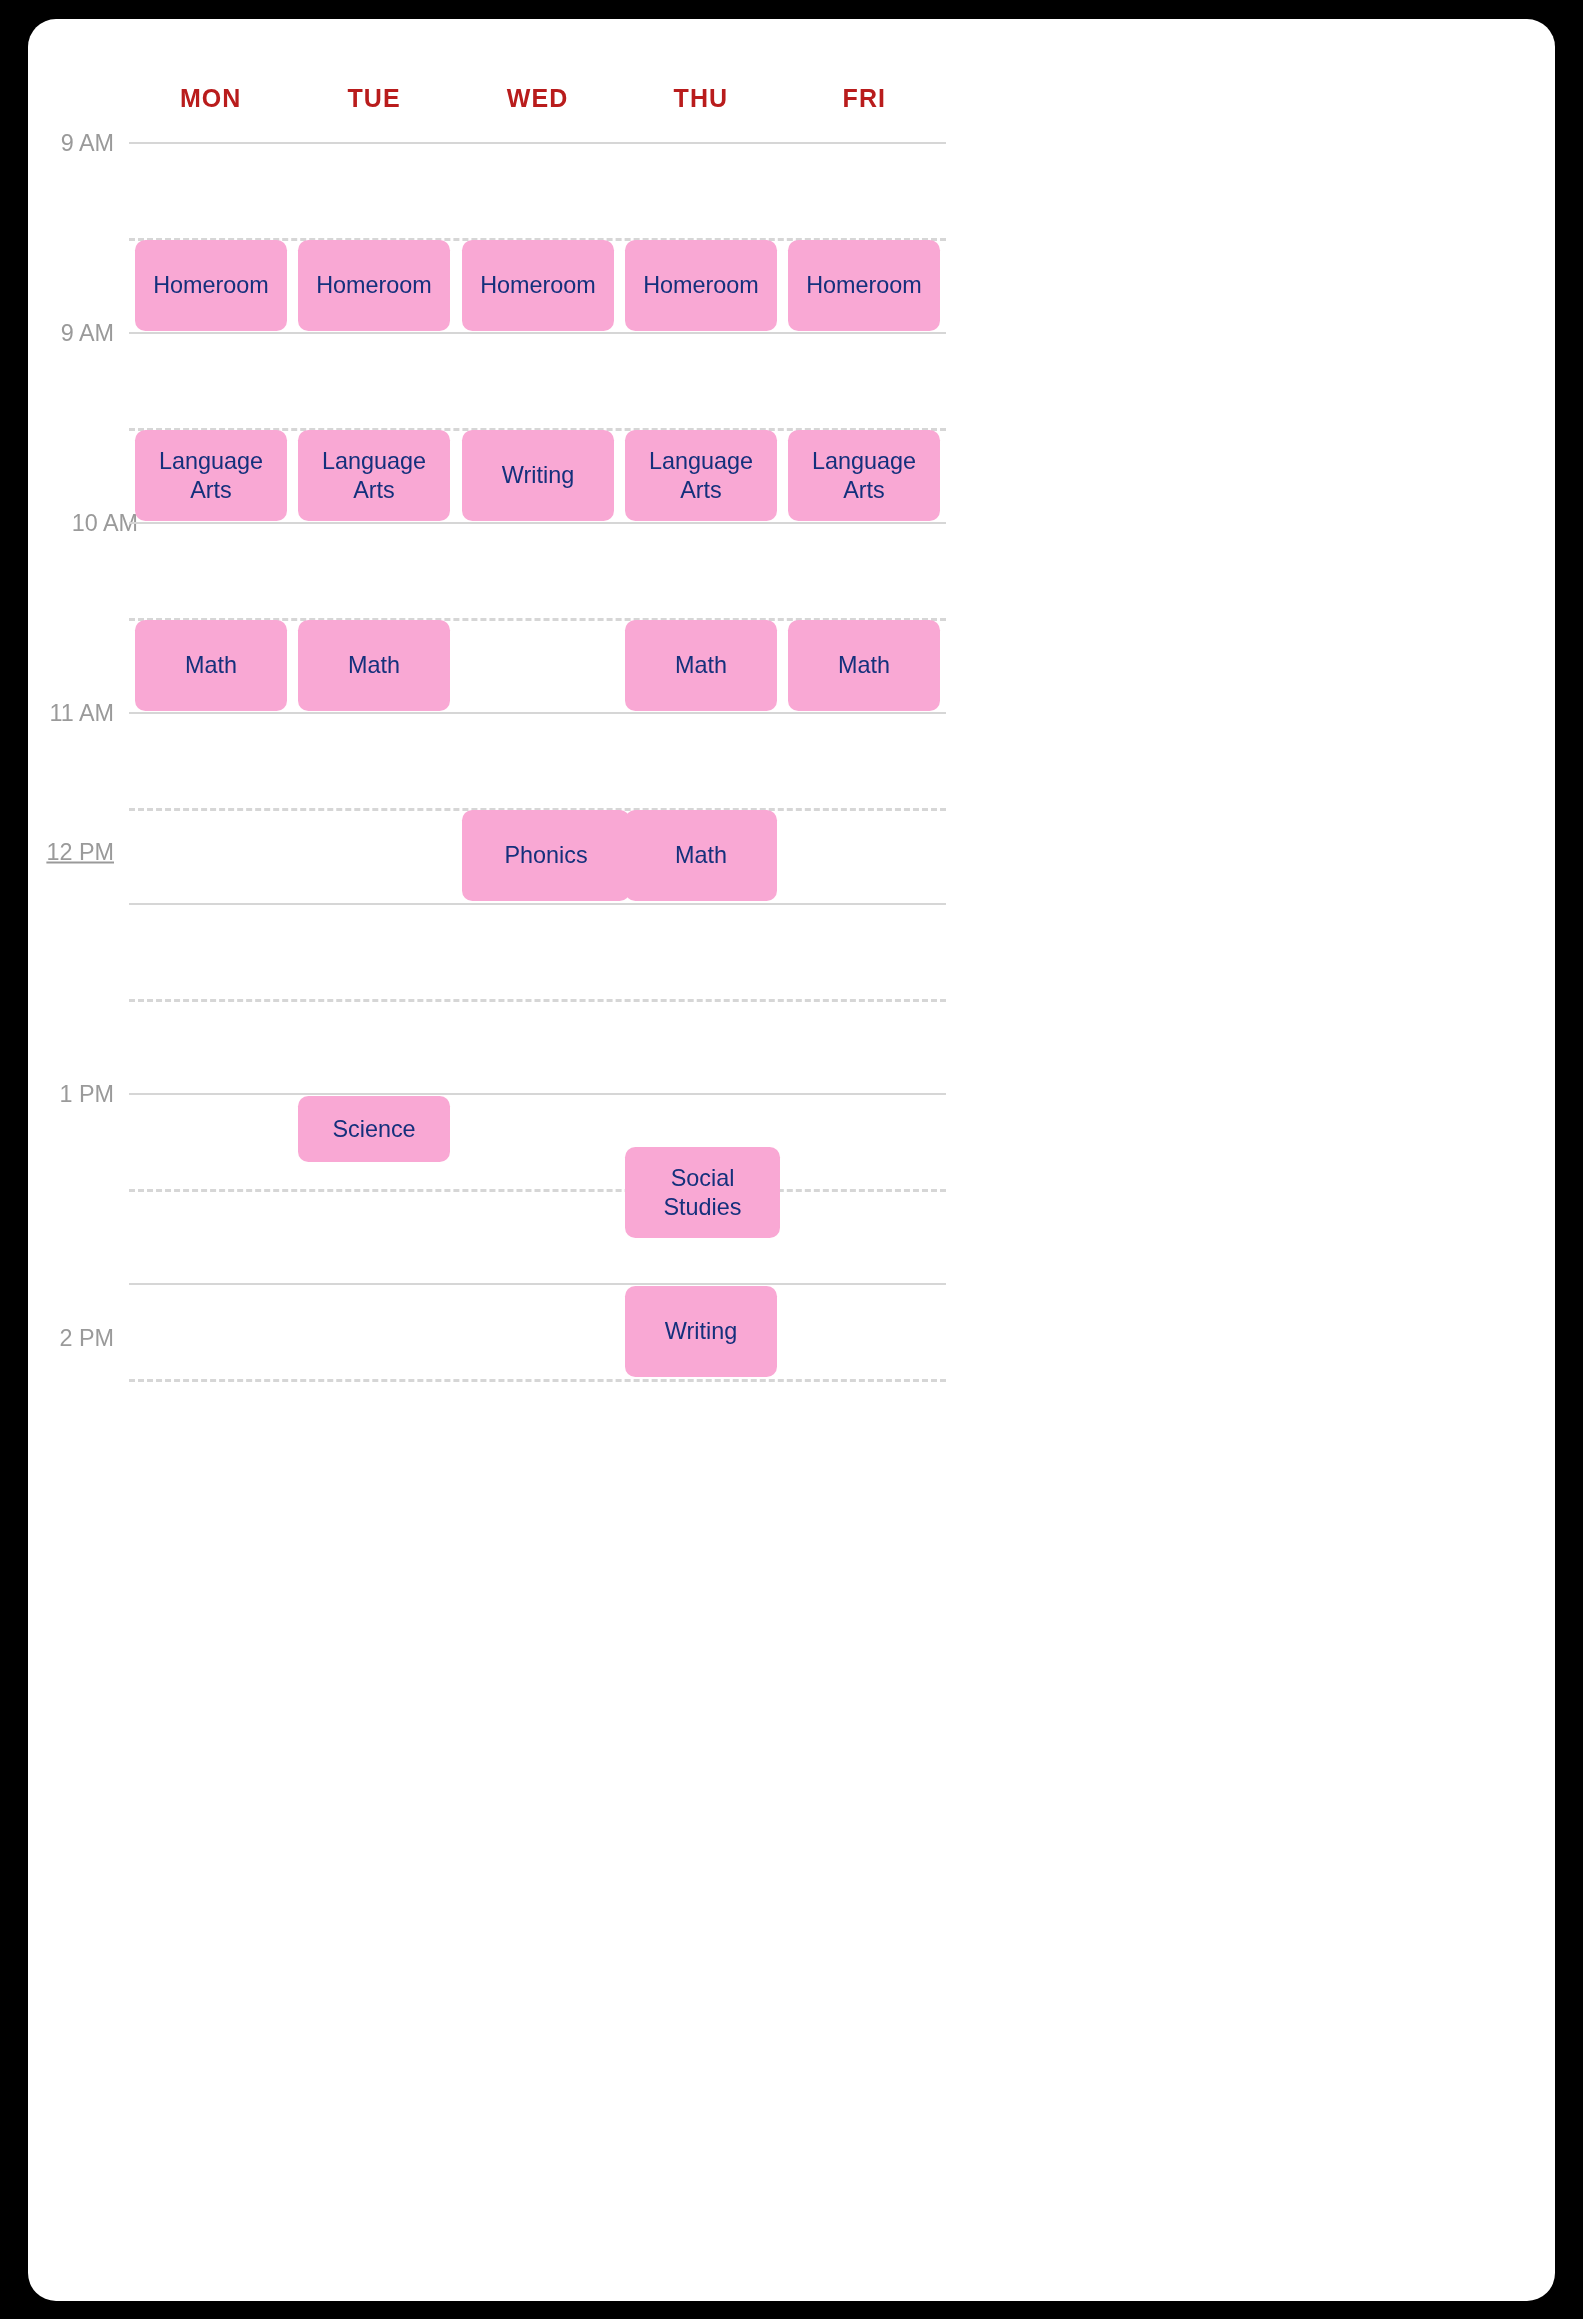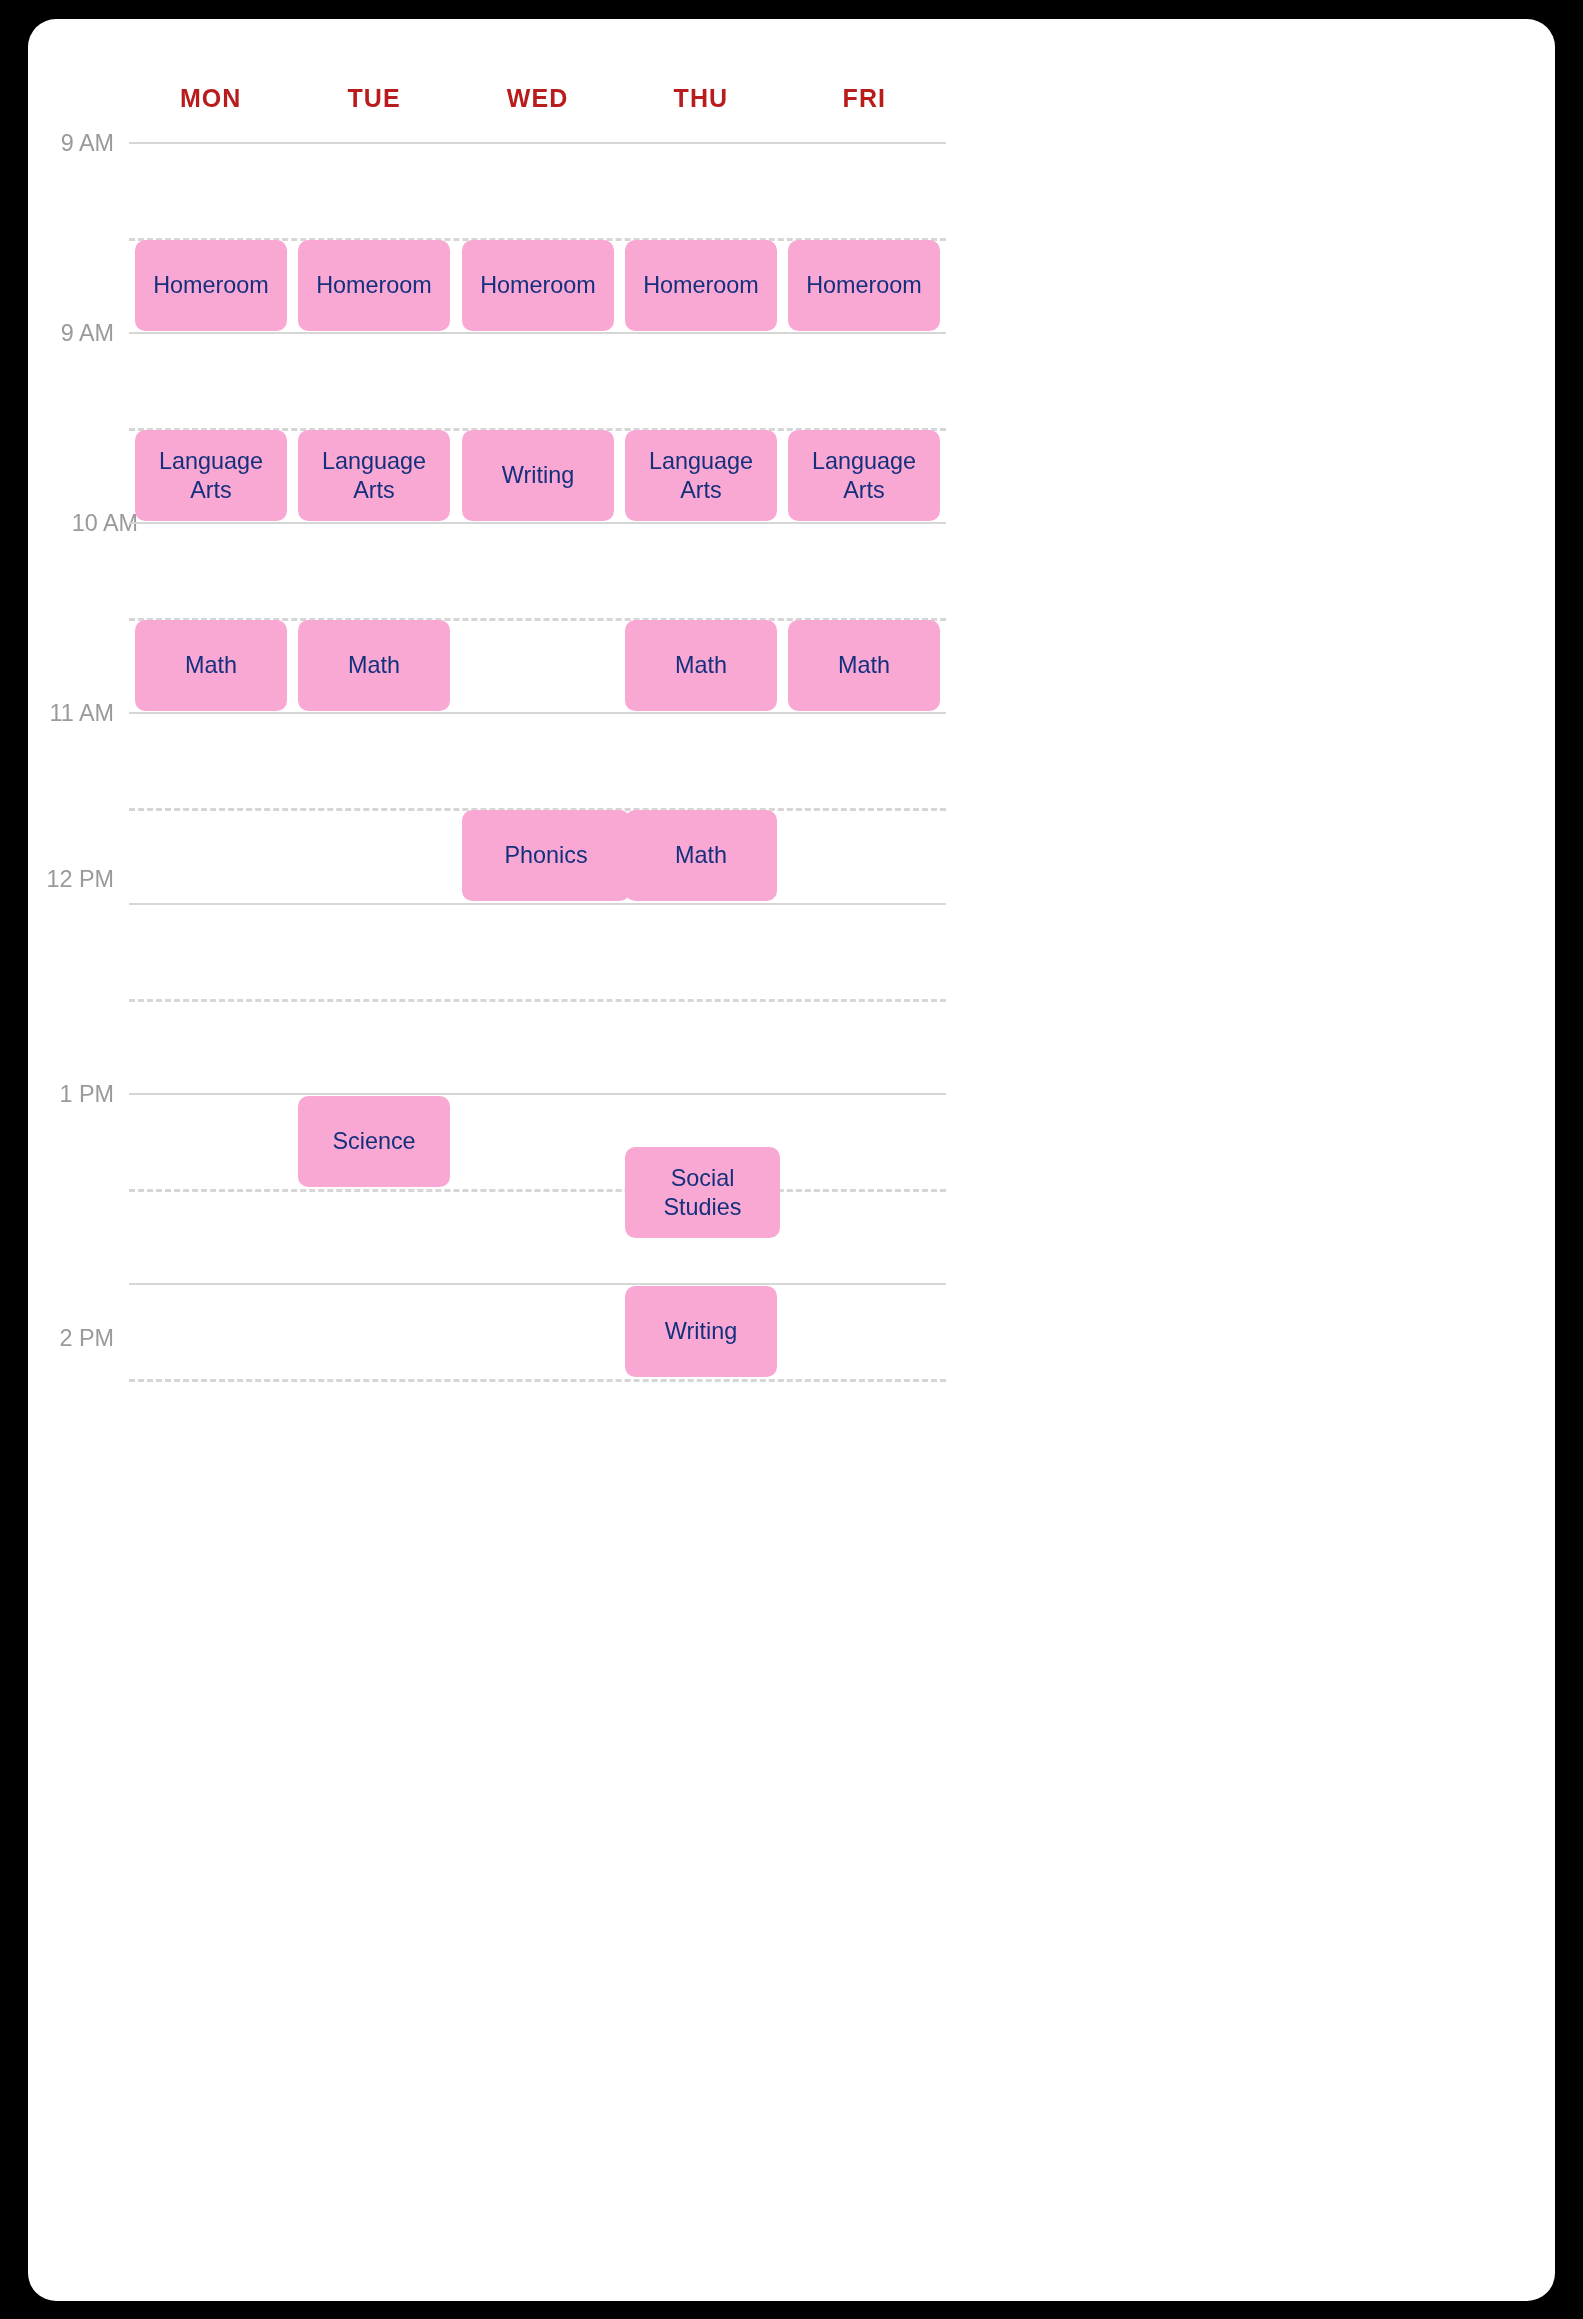--- a/index.html
+++ b/index.html
@@ -96,21 +96,21 @@
       <div class="day-header">WED</div>
       <div class="day-header">THU</div>
       <div class="day-header">FRI</div>
     </div>
 
   <div id="time-labels">
       <div class="time-label" style="top: 124px;">9 AM</div>
       <div class="time-label" style="top: 314px;">9 AM</div>
       <div class="time-label" style="top: 504px; margin-left: 24px;">10 AM</div>
       <div class="time-label" style="top: 694px;">11 AM</div>
-      <div class="time-label" style="top: 860px;">12 PM</div>
+      <div class="time-label" style="top: 833px; text-decoration: underline;">12 PM</div>
       <div class="time-label" style="top: 1075px;">1 PM</div>
       <div class="time-label" style="top: 1305px; margin-top: 14px;">2 PM</div>
     </div>
 
   <div id="grid-lines">
       <div class="hour-line" style="top: 123px;"></div>
       <div class="half-line" style="top: 219px;"></div>
       <div class="hour-line" style="top: 313px;"></div>
       <div class="half-line" style="top: 409px;"></div>
       <div class="hour-line" style="top: 503px;"></div>
@@ -167,21 +167,21 @@
       </div>
       <div class="event" style="left: 760px; width: 152px; top: 601px; height: 91px;">
         <span class="event-label">Math</span>
       </div>
       <div class="event" style="left: 434px; width: 168px; top: 791px; height: 91px;">
         <span class="event-label">Phonics</span>
       </div>
       <div class="event" style="left: 597px; width: 152px; top: 791px; height: 91px;">
         <span class="event-label">Math</span>
       </div>
-      <div class="event" style="left: 270px; width: 152px; top: 1077px; height: 91px;">
+      <div class="event" style="left: 270px; width: 152px; top: 1077px; height: 66px;">
         <span class="event-label">Science</span>
       </div>
       <div class="event" style="left: 597px; width: 155px; top: 1128px; height: 91px;">
         <span class="event-label">Social Studies</span>
       </div>
       <div class="event" style="left: 597px; width: 152px; top: 1267px; height: 91px;">
         <span class="event-label">Writing</span>
       </div>
     </div>
 

